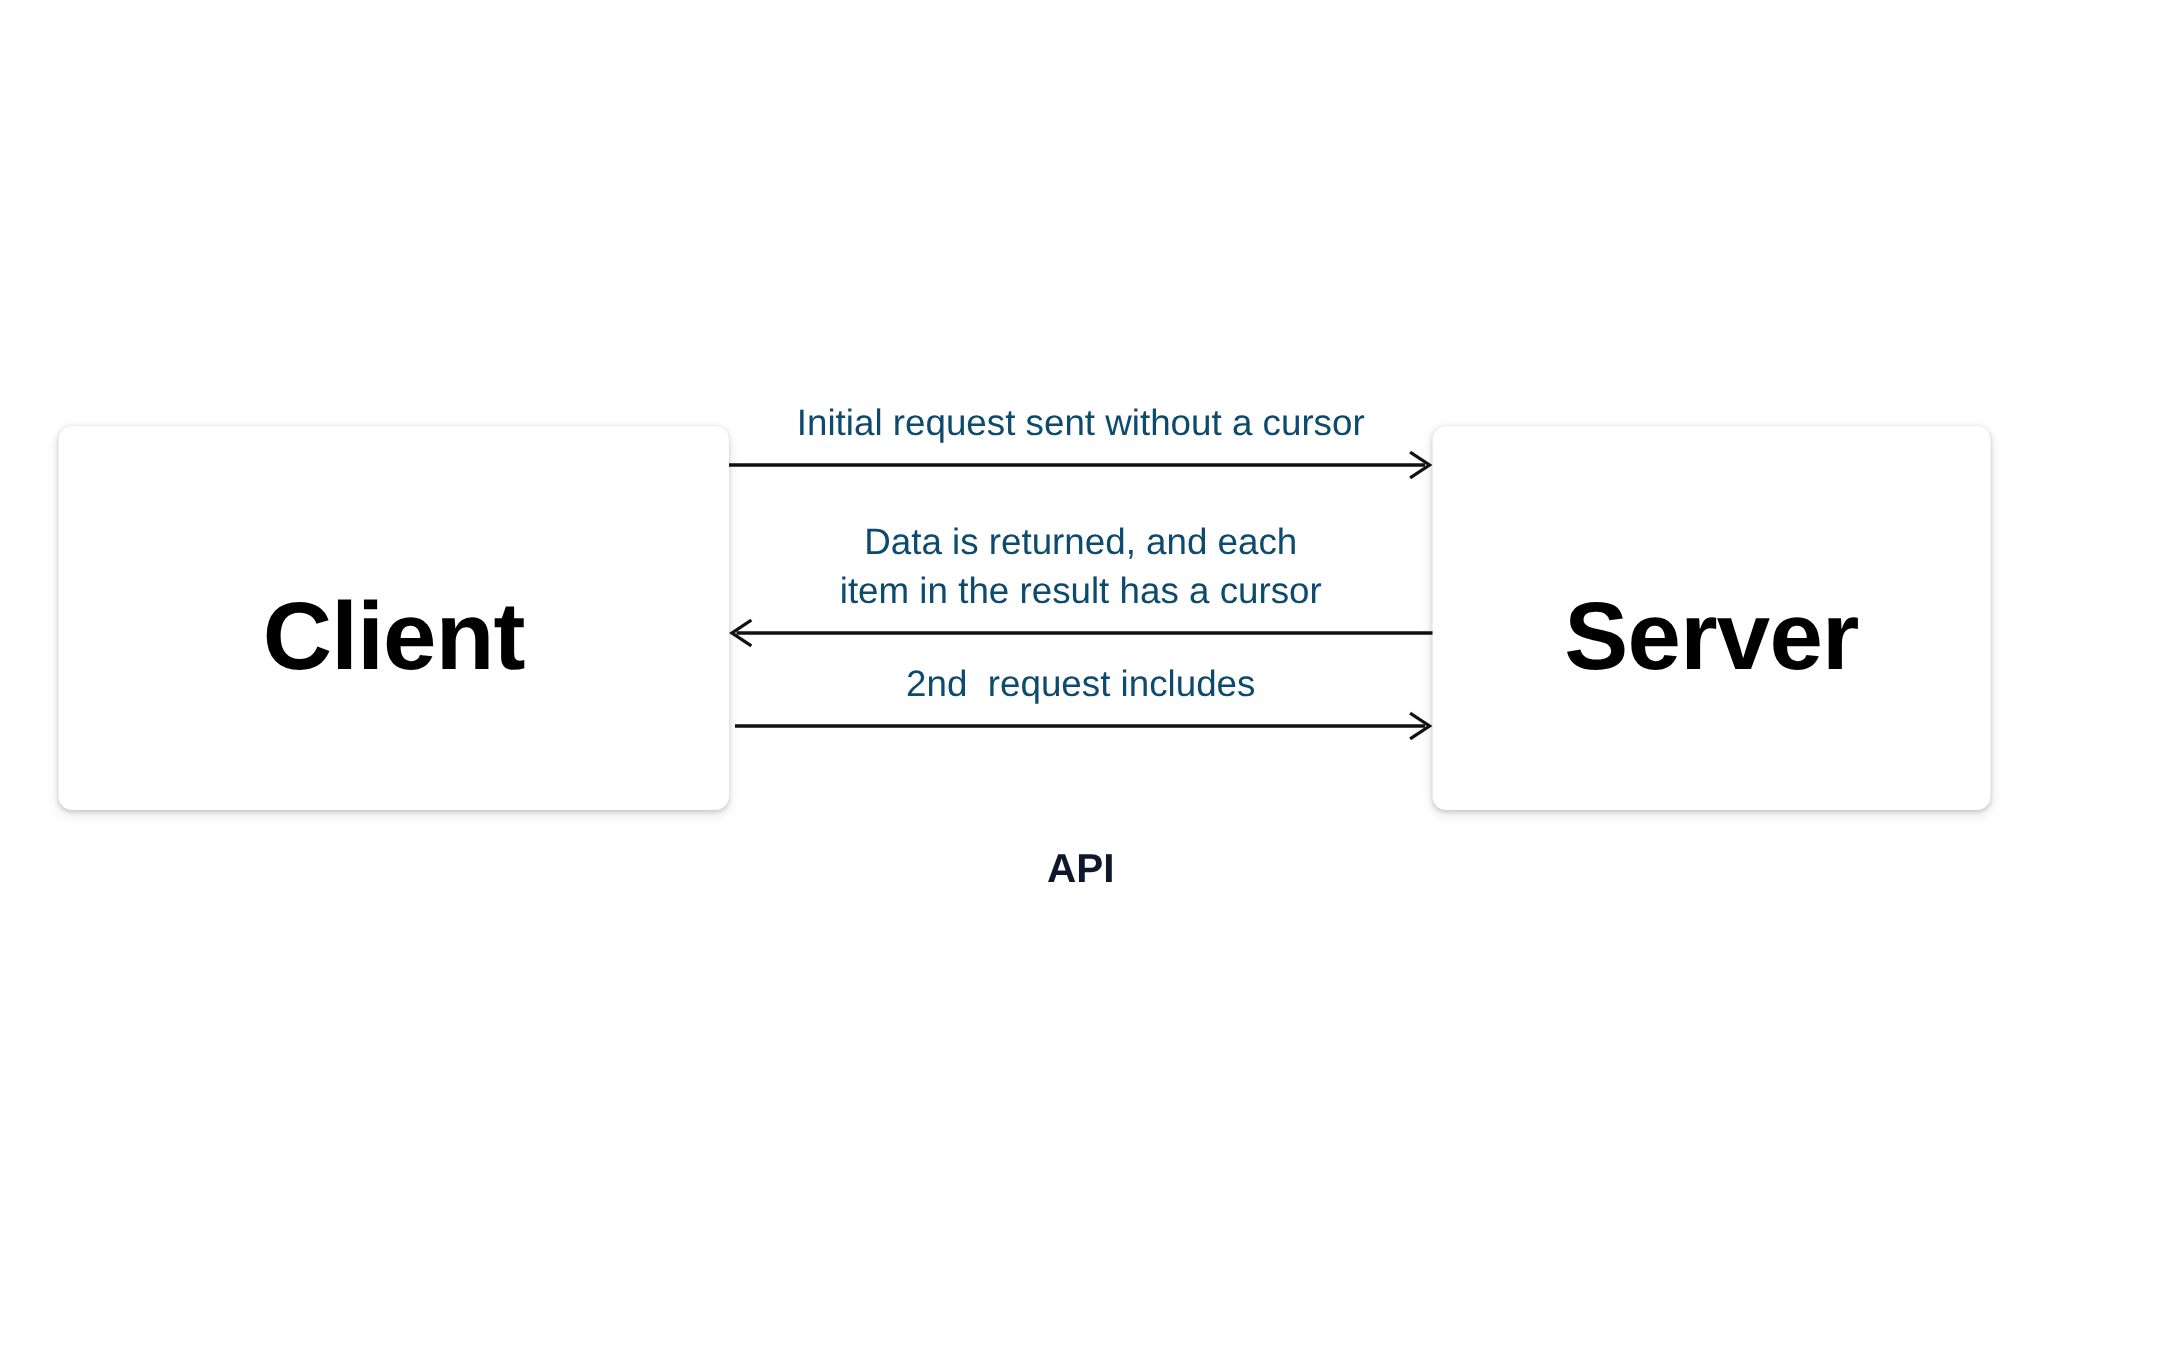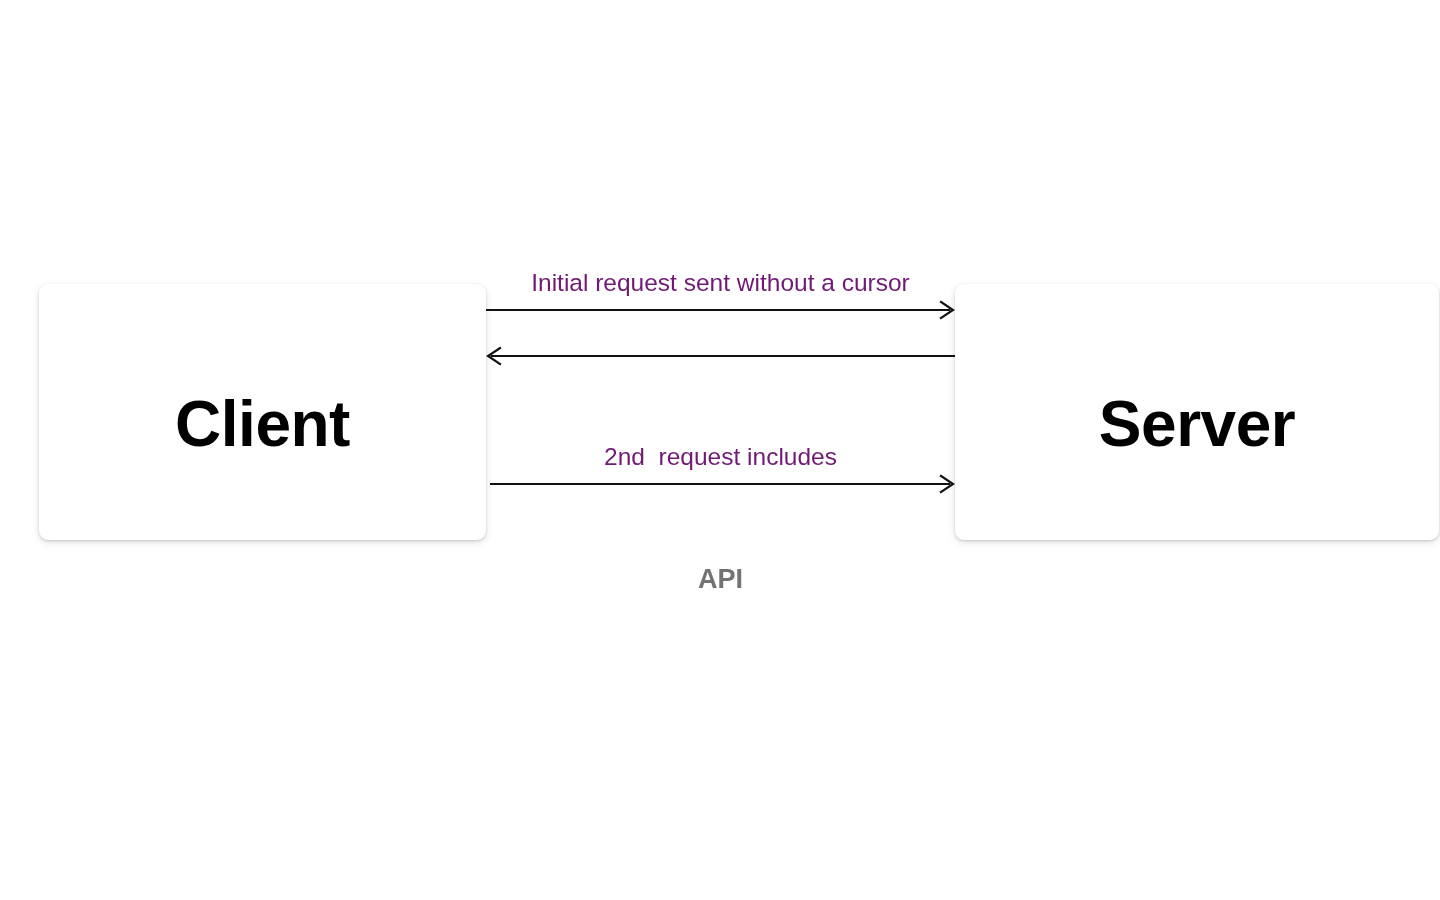--- a/index.html
+++ b/index.html
@@ -31,21 +31,21 @@
     background: #ffffff;
     border-radius: 9px;
     box-shadow: 0 1px 3px rgba(0,0,0,0.16),
                 0 3px 9px rgba(0,0,0,0.10);
     display: flex;
     align-items: center;
     justify-content: center;
     box-sizing: border-box;
   }
   #participant-client { left: 39px;  width: 447px; }
-  #participant-server { left: 955px; width: 484px; }
+  #participant-server { left: 955px; width: 372px; }
 
   .participant-label {
     font-size: 64px;
     font-weight: 700;
     letter-spacing: -0.5px;
     line-height: 1;
     color: #000000;
     white-space: nowrap;
     margin-top: 24px;
   }
@@ -63,21 +63,21 @@
     position: absolute;
     left: 0;
     width: 100%;
   }
 
   .message-label {
     text-align: center;
     font-size: 24.5px;
     font-weight: 500;
     line-height: 33px;
-    color: #701a75;
+    color: #0c4a6e;
     white-space: pre;
   }
 
   
   .message-arrow {
     display: block;
     width: 100%;
     height: 22px;
     overflow: visible;
   }
@@ -101,21 +101,21 @@
   
   #lane-caption {
     position: absolute;
     left: 486px;
     top: 562px;
     width: 469px;
     text-align: center;
     font-size: 27px;
     font-weight: 700;
     line-height: 34px;
-    color: #737373;
+    color: #0f172a;
   }
 </style>
 </head>
 <body>
 
 <div id="diagram-canvas">
 
   <div class="participant-box" id="participant-client">
     <span class="participant-label">Client</span>
   </div>
@@ -128,20 +128,22 @@
 
     <div class="message" id="message-1">
       <div class="message-label">Initial request sent without a cursor</div>
       <svg class="message-arrow" viewBox="0 0 469 22" preserveAspectRatio="none">
         <line x1="0" y1="11" x2="464" y2="11"></line>
         <polyline points="455,3 467,11 455,19"></polyline>
       </svg>
     </div>
 
     <div class="message" id="message-2">
+      <div class="message-label">Data is returned, and each</div>
+      <div class="message-label">item in the result has a cursor</div>
       <svg class="message-arrow" viewBox="0 0 469 22" preserveAspectRatio="none">
         <line x1="5" y1="11" x2="469" y2="11"></line>
         <polyline points="14,3 2,11 14,19"></polyline>
       </svg>
     </div>
 
     <div class="message" id="message-3">
       <div class="message-label">2nd  request includes</div>
       <svg class="message-arrow" viewBox="0 0 469 22" preserveAspectRatio="none">
         <line x1="4" y1="11" x2="464" y2="11"></line>

